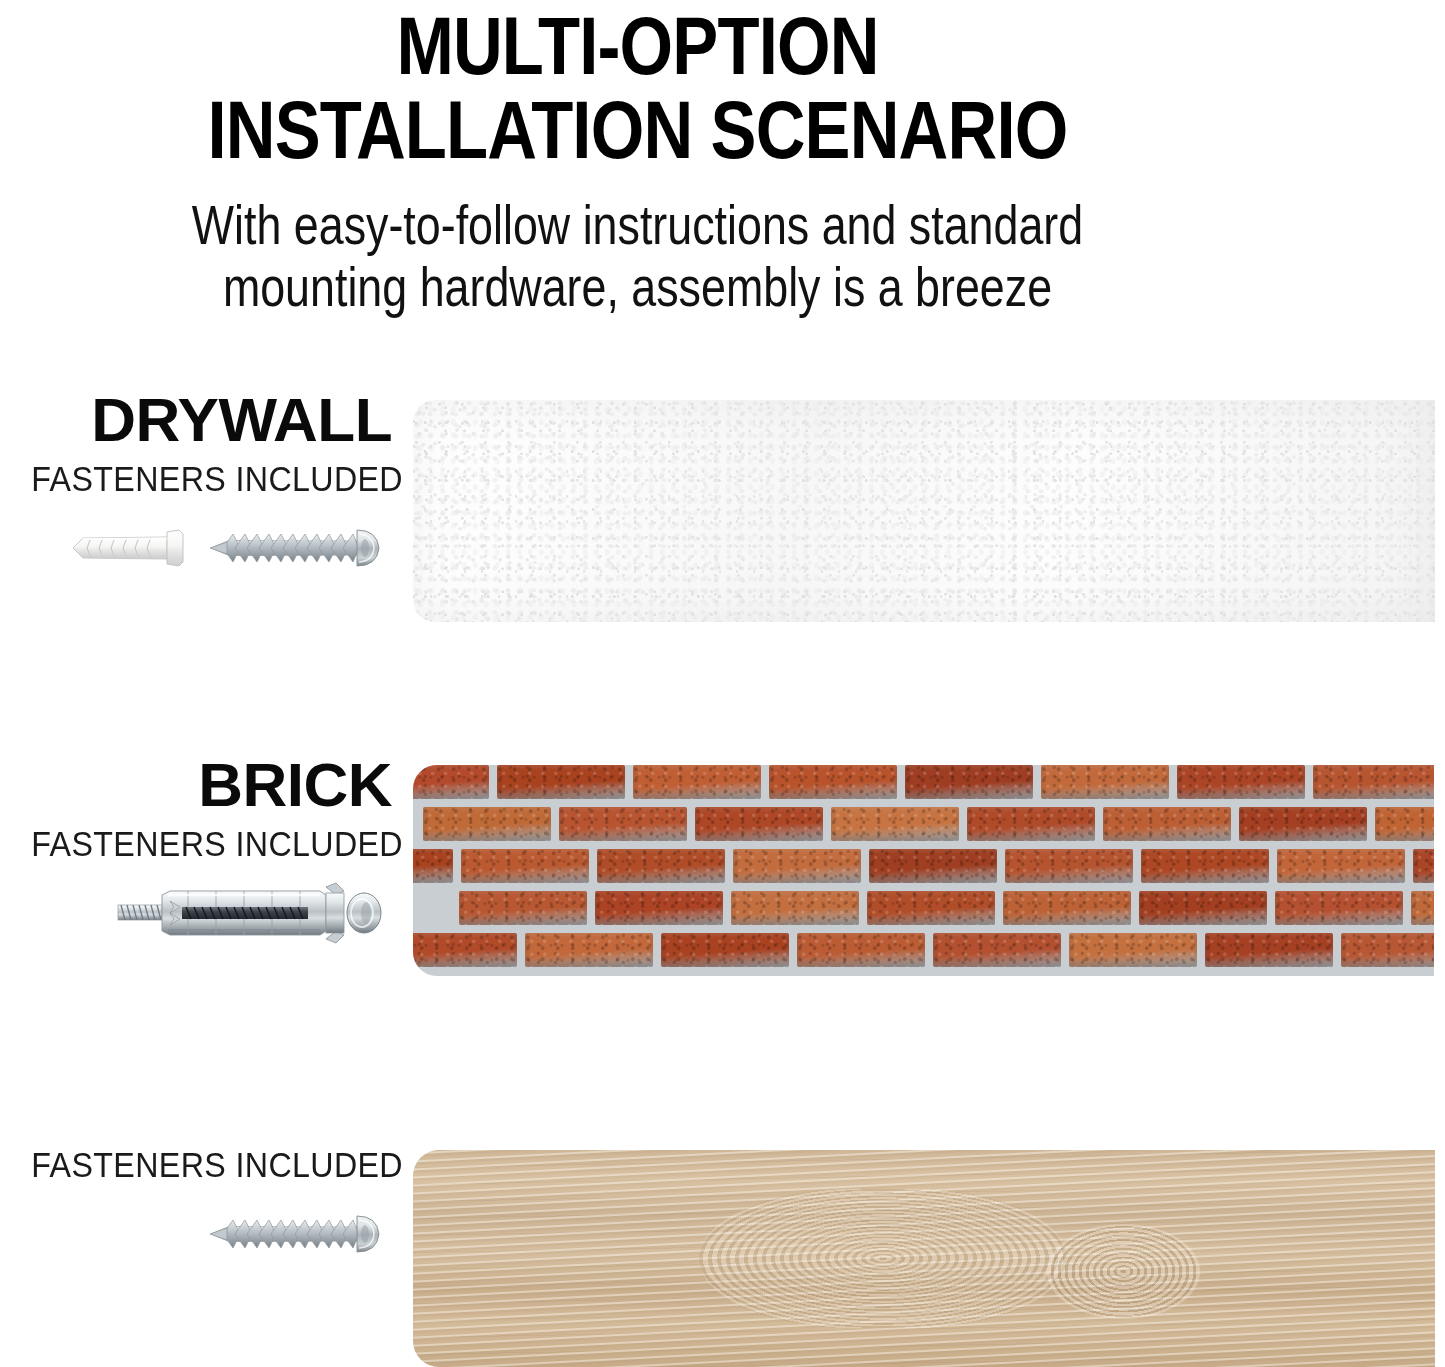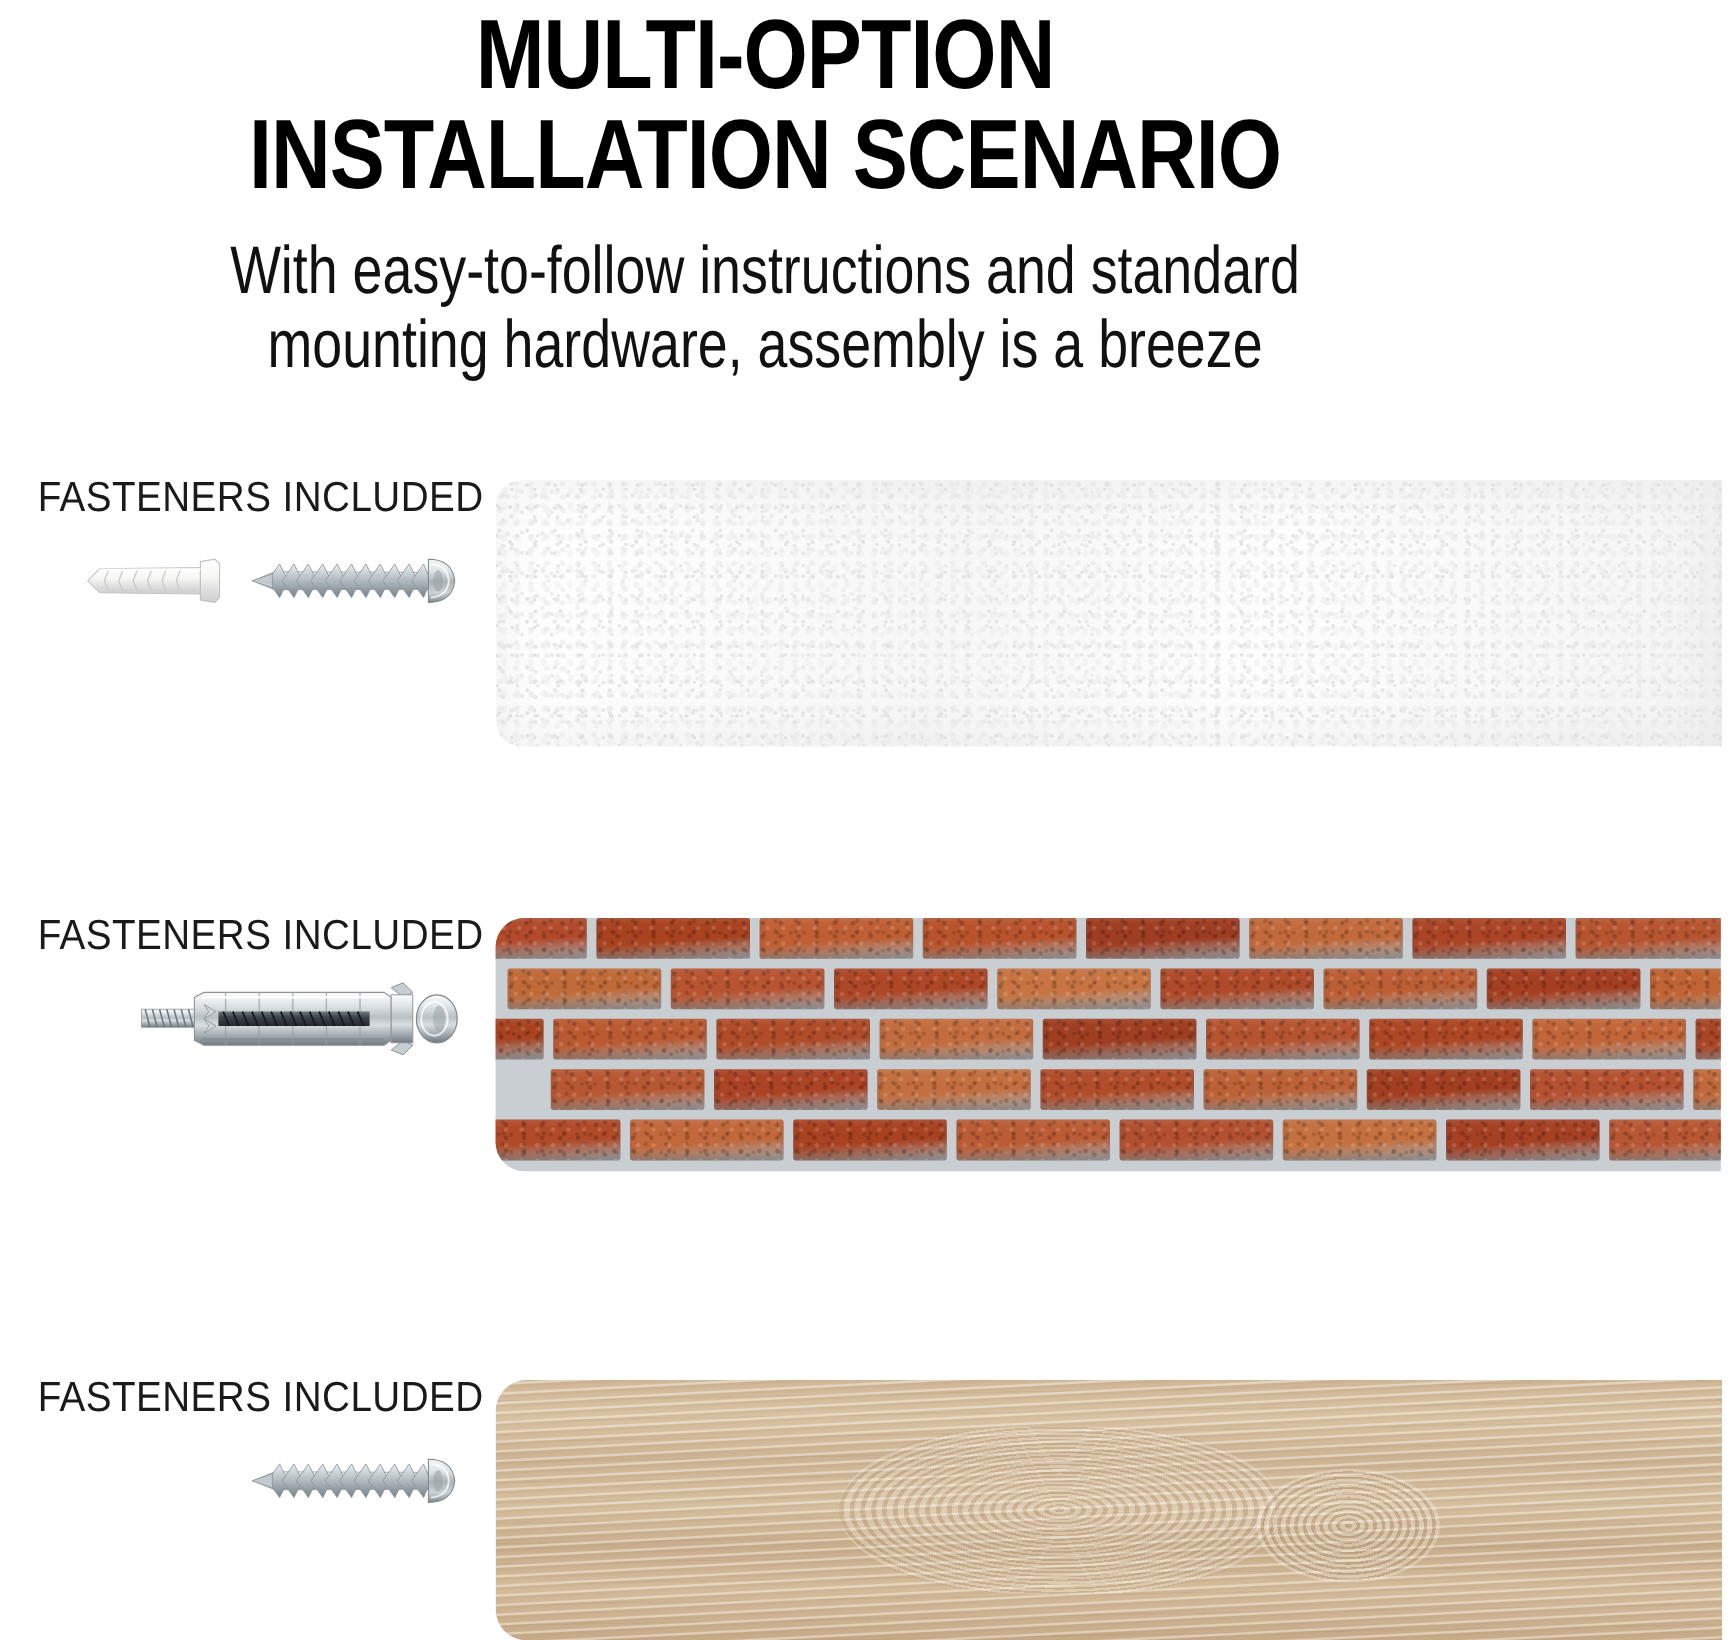--- a/index.html
+++ b/index.html
@@ -143,20 +143,21 @@
     <span class="tl">INSTALLATION SCENARIO</span>
   </div>
   <div id="subtitle">
     <span class="sl">With easy-to-follow instructions and standard</span>
     <span class="sl">mounting hardware, assembly is a breeze</span>
   </div>
 </div>
 
 <div class="row" id="row-drywall">
   <div class="label-col">
+    <div class="mat-name">DRYWALL</div>
     <div class="fast-text">FASTENERS INCLUDED</div>
     <div class="hw-wrap">
 
       <svg class="hw-svg" width="130" height="44" viewBox="0 0 130 44">
         <defs>
           <linearGradient id="plg" x1="0" y1="0" x2="0" y2="1">
             <stop offset="0" stop-color="#ffffff"></stop>
               <stop offset="0.42" stop-color="#f6f6f4"></stop>
             <stop offset="0.72" stop-color="#dedede"></stop>
               <stop offset="1" stop-color="#cfcfcf"></stop>
@@ -210,20 +211,21 @@
         <path d="M152 9 Q166 10 167 23 Q166 36 152 37" fill="none" stroke="#ffffff" stroke-width="1.6" opacity="0.75"></path>
         <ellipse cx="158" cy="23" rx="4" ry="9" fill="#97a0a6" opacity="0.55"></ellipse>
       </svg>
     </div>
   </div>
   <div class="panel" id="panel-drywall"></div>
 </div>
 
 <div class="row" id="row-brick">
   <div class="label-col">
+    <div class="mat-name">BRICK</div>
     <div class="fast-text">FASTENERS INCLUDED</div>
     <div class="hw-wrap">
 
       <svg class="hw-svg" width="280" height="72" viewBox="0 0 280 72">
         <defs>
           <linearGradient id="mb" x1="0" y1="0" x2="0" y2="1">
             <stop offset="0" stop-color="#fafcfc"></stop>
               <stop offset="0.22" stop-color="#e2e7ea"></stop>
             <stop offset="0.47" stop-color="#b9c1c6"></stop>
               <stop offset="0.62" stop-color="#d8dee1"></stop>

